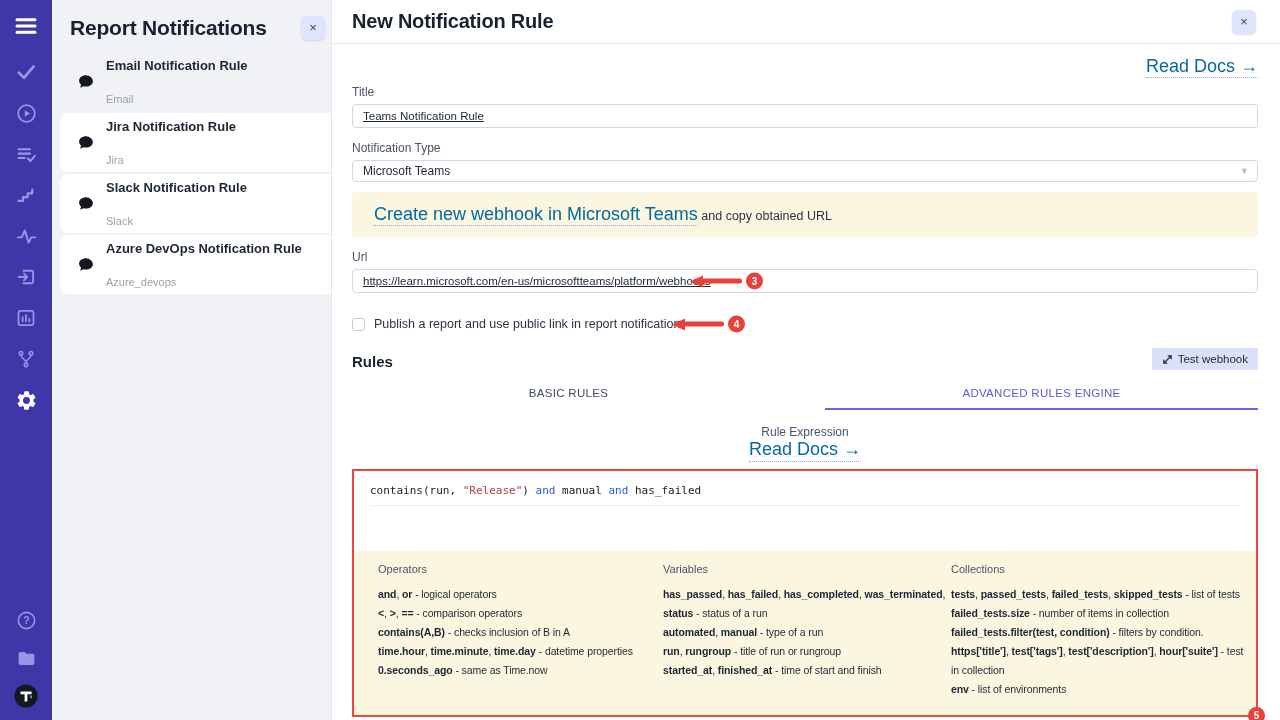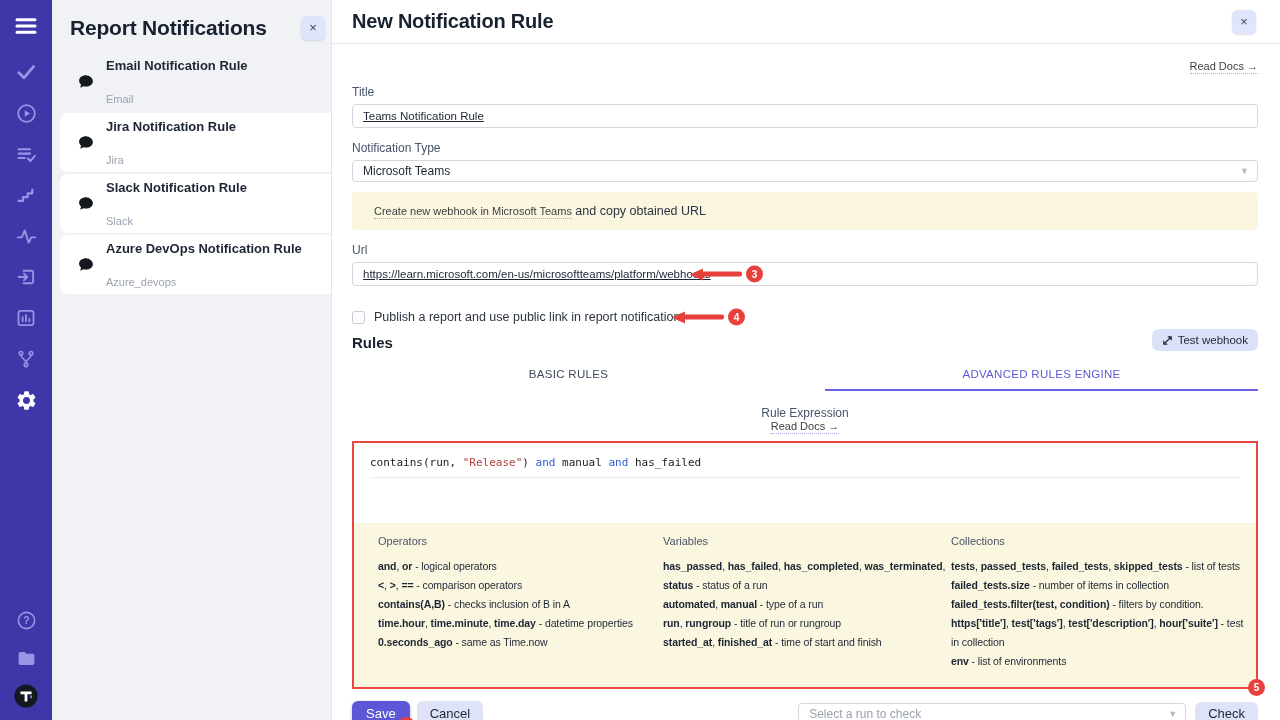--- a/index.html
+++ b/index.html
@@ -30,38 +30,38 @@
   .rule-sub { font-size:11px; color:#9aa1ad; margin-top:20px; }
 
   
   .content { flex:1; background:#fff; position:relative; }
   .main-header { height:44px; border-bottom:1px solid #e8eaee; display:flex; align-items:center;
     padding:0 24px 0 20px; }
   .main-title { font-size:20px; font-weight:700; color:#18212f; letter-spacing:-.2px; }
   .main-header .sq-close { margin-left:auto; }
   .form { padding:0 22px 0 20px; }
   .docs-row { text-align:right; margin-top:12px; height:16px; }
-  .docs-link { color:#404040; font-size:11px; text-decoration:none;
+  .docs-link { color:#0369a1; font-size:18px; text-decoration:none;
     border-bottom:1px dotted #a3a3ee; padding-bottom:1px; cursor:pointer; }
   .f-label { display:block; font-size:12px; color:#49536b; margin-top:13px; margin-bottom:5px; }
   .f-input { width:100%; height:24px; border:1px solid #d4d7de; border-radius:4px;
     font-size:11.5px; color:#1d2635; padding:0 10px; font-family:inherit; background:#fff;text-decoration:underline; }
   .selectbox { position:relative; height:22px; border:1px solid #d4d7de; border-radius:4px;
     font-size:12px; color:#1d2635; display:flex; align-items:center; padding:0 10px;
     background:#fff; cursor:pointer; }
   .caret { position:absolute; right:8px; color:#b3b7c0; font-size:9px; }
   .info-box { background:#fbf6df; border-radius:4px; margin-top:10px; padding:12px 22px;
     font-size:12.5px; color:#2c3442; }
   .url-wrap { position:relative; }
   .checkbox-row { margin-top:23px; display:flex; align-items:center; gap:9px;
     font-size:12.5px; color:#2c3442; position:relative; height:16px; }
   .checkbox { width:13px; height:13px; border:1px solid #c6cad3; border-radius:3px; background:#fff; cursor:pointer; flex-shrink:0; }
-  .rules-row { display:flex; justify-content:space-between; align-items:flex-end; margin-top:4px; }
+  .rules-row { display:flex; justify-content:space-between; align-items:flex-end; margin-top:16px; }
   .rules-heading { font-size:15px; font-weight:700; color:#18212f; }
-  .test-btn { background:#dbe1f9; border:none; border-radius:7px; height:22px; padding:0 10px;
+  .test-btn { background:#dbe1f9; border:none; border-radius:0; height:22px; padding:0 10px;
     font-size:11.5px; color:#1d2635; display:flex; align-items:center; gap:5px; cursor:pointer;
     align-self:flex-start; font-family:inherit; }
   .tabs { display:flex; margin-top:9px;gap:40px; }
   .tab { flex:1; text-align:center; font-size:11.5px; padding:8px 0 9px; color:#3f4a5e;
     letter-spacing:.3px; cursor:pointer; }
   .tab.active { color:#5b5bd6; border-bottom:2px solid #6a63e8; }
   .expr-row { display:flex; justify-content:space-between; align-items:center; margin-top:15px; margin-bottom:7px;flex-direction:column; }
 
   .anno-box { border:2px solid #ea4741; position:relative; }
   .code-area { background:#fff; padding:13px 16px 0; height:80px; cursor:text; }

